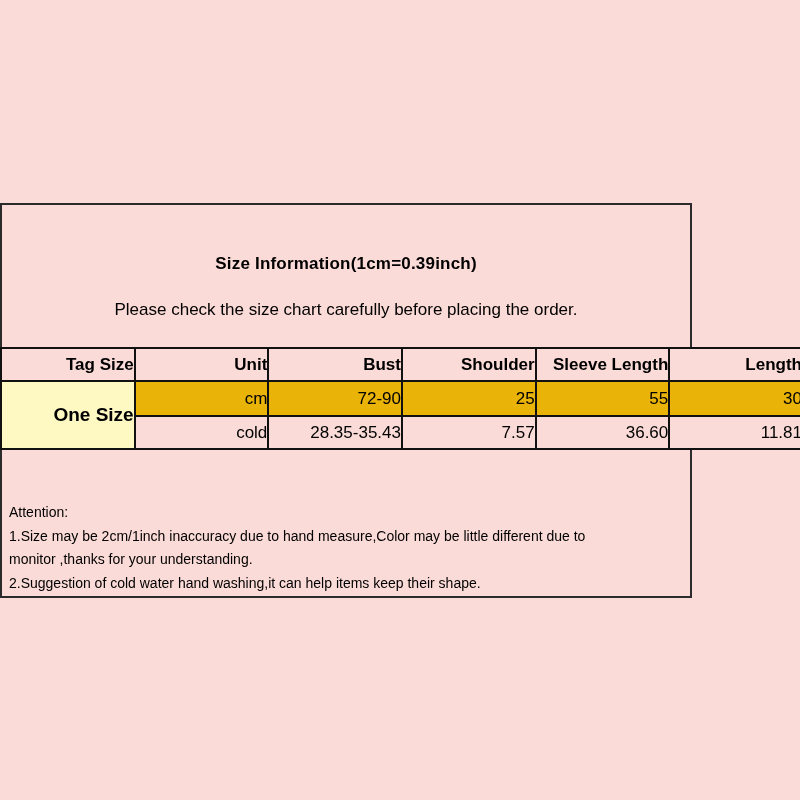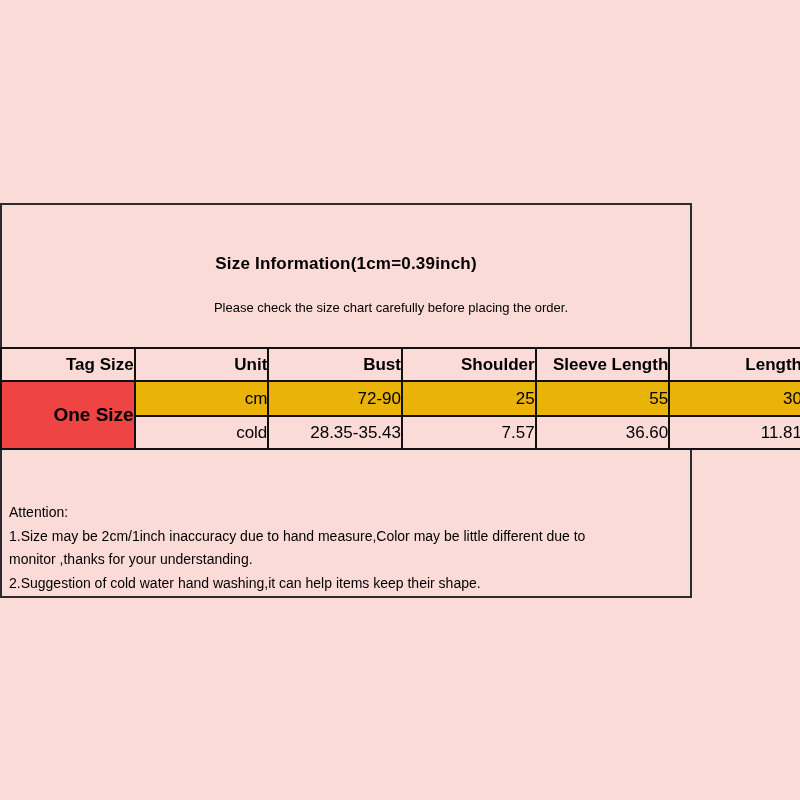--- a/index.html
+++ b/index.html
@@ -37,22 +37,21 @@
     font-size: 17px;
     font-weight: bold;
     letter-spacing: 0.2px;
   }
   .panel-subtitle {
     position: absolute;
     top: 95px;
     left: 0;
     width: 100%;
     text-align: center;
-    font-size: 13px;
-    margin-left: 45px;
+    font-size: 17px;
   }
   table.size-table {
     position: absolute;
     top: 142px;
     left: -2px;
     width: 804px;
     border-collapse: collapse;
     table-layout: fixed;
   }
   .size-table th,
@@ -77,21 +76,21 @@
   .size-table tr.row-cm td {
     height: 33px;
   }
   .size-table tr.row-inch td {
     height: 31px;
     background: #fbdbd7;
   }
   .size-table td.tag-size-cell {
     font-size: 19px;
     font-weight: bold;
-    background: #ef4444;
+    background: #fef9c3;
   }
   .attention {
     position: absolute;
     top: 296px;
     left: 7px;
     right: 4px;
     font-size: 14px;
     line-height: 23.5px;
     white-space: nowrap;
   }

